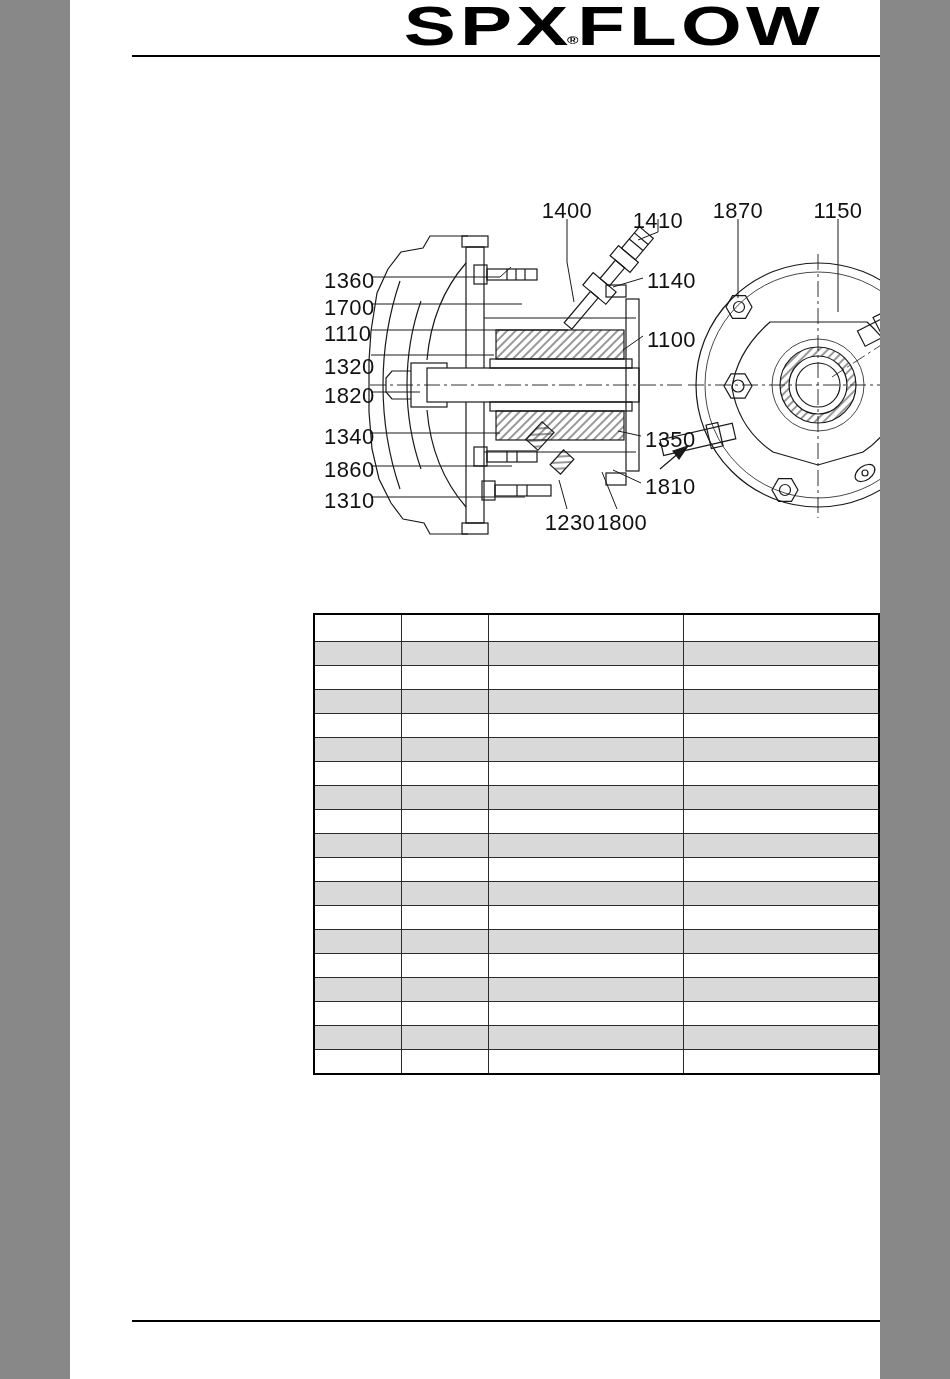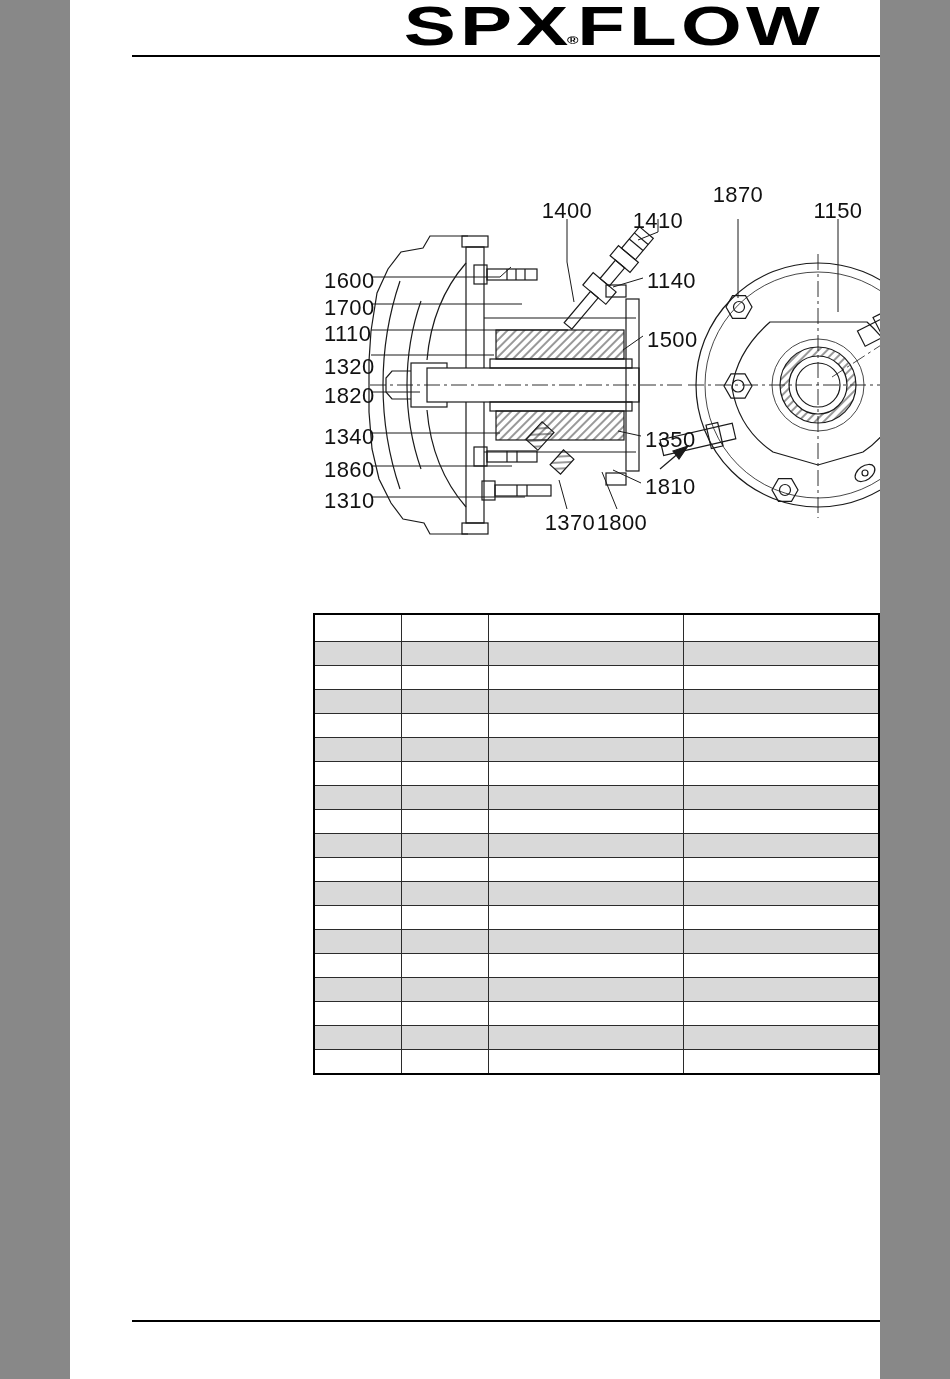--- a/index.html
+++ b/index.html
@@ -183,38 +183,38 @@
         <path d="M 588 219 L 588 232 L 568 240"></path>
         <path d="M 668 219 L 668 298"></path>
         <path d="M 768 219 L 768 312"></path>
         <path d="M 497 509 L 489 480"></path>
         <path d="M 547 509 L 532 472"></path>
       </g>
     </svg>
 
     <span class="callout co-c" style="left:469px;top:198px;width:56px">1400</span>
     <span class="callout co-c" style="left:560px;top:208px;width:56px">1410</span>
-    <span class="callout co-c" style="left:640px;top:182px;width:56px">1870</span>
+    <span class="callout co-c" style="left:640px;top:198px;width:56px">1870</span>
     <span class="callout co-c" style="left:740px;top:198px;width:56px">1150</span>
 
-    <span class="callout" style="left:254px;top:268px">1600</span>
+    <span class="callout" style="left:254px;top:268px">1360</span>
     <span class="callout" style="left:254px;top:295px">1700</span>
     <span class="callout" style="left:254px;top:321px">1110</span>
     <span class="callout" style="left:254px;top:354px">1320</span>
     <span class="callout" style="left:254px;top:383px">1820</span>
     <span class="callout" style="left:254px;top:424px">1340</span>
     <span class="callout" style="left:254px;top:457px">1860</span>
     <span class="callout" style="left:254px;top:488px">1310</span>
 
     <span class="callout co-r" style="left:577px;top:268px">1140</span>
-    <span class="callout co-r" style="left:577px;top:327px">1500</span>
+    <span class="callout co-r" style="left:577px;top:327px">1100</span>
     <span class="callout co-r" style="left:575px;top:427px">1350</span>
     <span class="callout co-r" style="left:575px;top:474px">1810</span>
 
-    <span class="callout co-c" style="left:474px;top:510px;width:52px">1370</span>
+    <span class="callout co-c" style="left:474px;top:510px;width:52px">1230</span>
     <span class="callout co-c" style="left:526px;top:510px;width:52px">1800</span>
   </div>
 
   <table class="parts-table">
       <colgroup>
         <col style="width: 100px;">
         <col style="width: 100px;">
         <col style="width: 225px;">
         <col style="width: 225px;">
       </colgroup>

